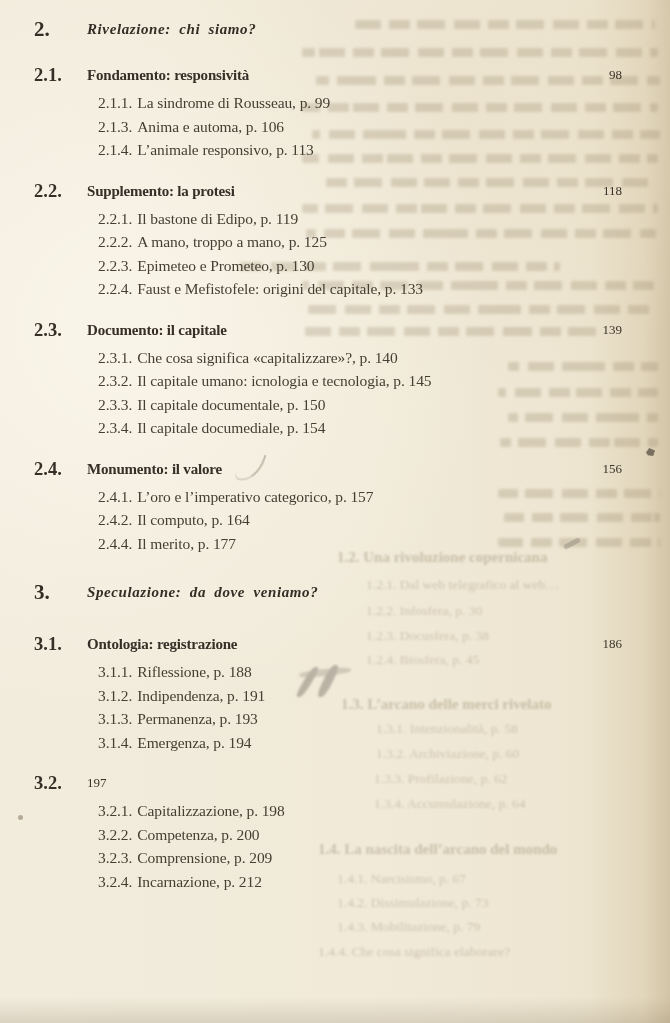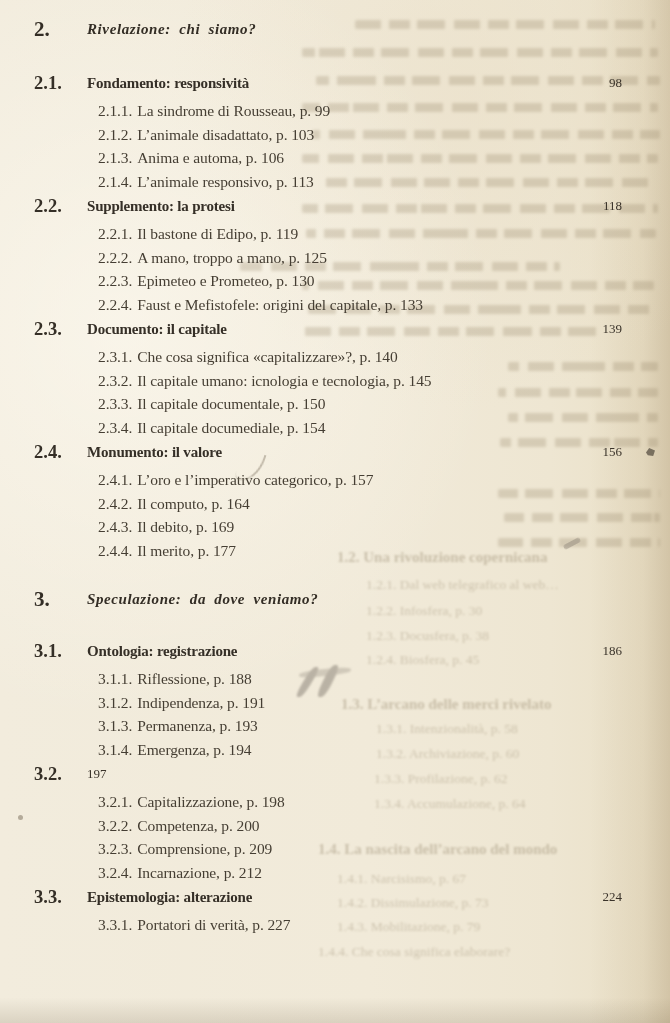--- a/index.html
+++ b/index.html
@@ -10,22 +10,22 @@
       radial-gradient(80% 55% at 18% 32%, rgba(255,252,244,0.55), rgba(255,252,244,0) 70%),
       radial-gradient(60% 40% at 70% 10%, rgba(233,222,198,0.5), rgba(233,222,198,0) 75%),
       linear-gradient(90deg, rgba(0,0,0,0) 88%, rgba(150,120,70,0.10) 96%, rgba(130,100,55,0.22) 100%),
       linear-gradient(180deg, rgba(0,0,0,0) 97.5%, rgba(110,95,70,0.18) 100%),
       linear-gradient(90deg,#f2ecdd 0%, #f1ead9 55%, #eee6d2 82%, #e9dfc6 100%);
   }
   .toc { position:absolute; inset:0; padding:14px 48px 0 34px; z-index:3; }
   .ch-row { display:flex; line-height:30px; white-space:nowrap; }
   .ch-num { width:53px; flex:0 0 53px; font-size:21px; font-weight:700; color:#332d25; }
   .ch-title { font-style:italic; font-weight:700; font-size:15px; letter-spacing:0.6px; word-spacing:4px; color:#332d25; }
-  .sec { }
-  .sections > .sec:first-child { margin-top:26px; }
+  .sec { margin-top:16px; }
+  .sections > .sec:first-child { margin-top:18px; }
   .chapter:nth-of-type(2) .sections > .sec:first-child { margin-top:24px; }
   .chapter { margin-top:0; }
   .chapter + .chapter { margin-top:22px; }
   .sec-row { display:flex; line-height:26px; white-space:nowrap; }
   .sec-num { width:53px; flex:0 0 53px; font-size:18.5px; font-weight:700; color:#352f27; }
   .sec-title { flex:1 1 auto; font-size:15px; font-weight:700; letter-spacing:-0.2px; color:#352f27; }
   .sec-page { flex:0 0 auto; font-size:13px; color:#3a332a; }
   .items { margin-top:3px; }
   .item { margin-left:64px; line-height:23.5px; font-size:15.5px; letter-spacing:-0.1px; color:#453e33; white-space:nowrap; }
   .item-num { margin-right:5px; }
@@ -104,23 +104,20 @@
     <div class="sec-row">
       <span class="sec-num">2.1.</span>
       <span class="sec-title">Fondamento: responsività</span>
       <span class="sec-page">98</span>
     </div>
     <div class="items">
   <div class="item">
     <span class="item-num">2.1.1.</span><span class="item-text">La sindrome di Rousseau, p. 99</span>
   </div>
 
-  <div class="item">
-    <span class="item-num">2.1.2.</span><span class="item-text">L’animale disadattato, p. 103</span>
-  </div>
 
   <div class="item">
     <span class="item-num">2.1.3.</span><span class="item-text">Anima e automa, p. 106</span>
   </div>
 
   <div class="item">
     <span class="item-num">2.1.4.</span><span class="item-text">L’animale responsivo, p. 113</span>
   </div>
 </div>
   </div>
@@ -183,23 +180,20 @@
     </div>
     <div class="items">
   <div class="item">
     <span class="item-num">2.4.1.</span><span class="item-text">L’oro e l’imperativo categorico, p. 157</span>
   </div>
 
   <div class="item">
     <span class="item-num">2.4.2.</span><span class="item-text">Il computo, p. 164</span>
   </div>
 
-  <div class="item">
-    <span class="item-num">2.4.3.</span><span class="item-text">Il debito, p. 169</span>
-  </div>
 
   <div class="item">
     <span class="item-num">2.4.4.</span><span class="item-text">Il merito, p. 177</span>
   </div>
 </div>
   </div>
 </div>
   </section>
 
   <section class="chapter">
@@ -250,32 +244,20 @@
   <div class="item">
     <span class="item-num">3.2.3.</span><span class="item-text">Comprensione, p. 209</span>
   </div>
 
   <div class="item">
     <span class="item-num">3.2.4.</span><span class="item-text">Incarnazione, p. 212</span>
   </div>
 </div>
   </div>
 
-  <div class="sec">
-    <div class="sec-row">
-      <span class="sec-num">3.3.</span>
-      <span class="sec-title">Epistemologia: alterazione</span>
-      <span class="sec-page">224</span>
-    </div>
-    <div class="items">
-  <div class="item">
-    <span class="item-num">3.3.1.</span><span class="item-text">Portatori di verità, p. 227</span>
-  </div>
-</div>
-  </div>
 </div>
   </section>
 </div>
 
   <div class="marks">
     <span class="smudge77">
         <i></i>
         <i></i>
         <i></i>
       </span>

